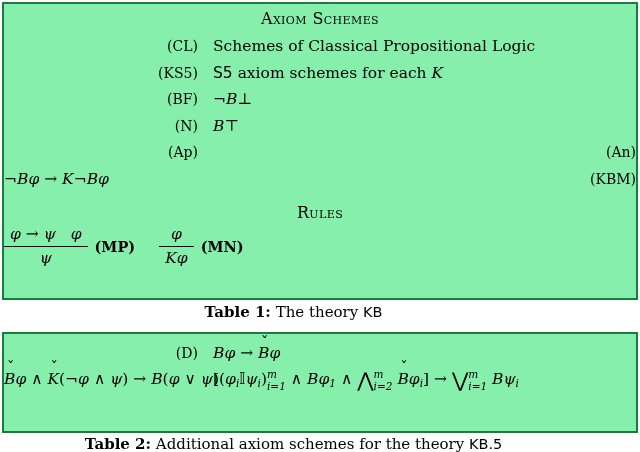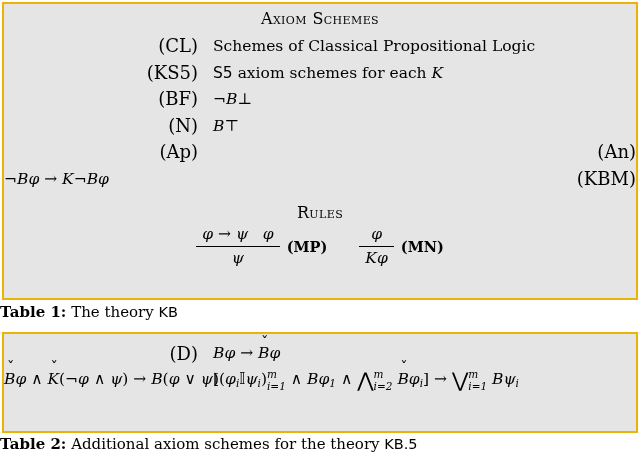--- a/index.html
+++ b/index.html
@@ -2,35 +2,35 @@
 <html><head>
 <meta charset="utf-8">
 <style>
   html,body{margin:0;padding:0;}
   body{
     width:640px;height:452px;background:#ffffff;color:#000;
     font-family:"DejaVu Serif", serif;position:relative;overflow:hidden;
   }
   .canvas{position:absolute;left:0;top:0;width:640px;height:452px;}
   .box{
-    position:absolute;box-sizing:border-box;border:2px solid #eab308;background:#e5e5e5;
+    position:absolute;box-sizing:border-box;border:2px solid #15803d;background:#86efac;
   }
   #box1{left:2px;top:2px;width:636px;height:298px;}
   #box2{left:2px;top:332px;width:636px;height:101px;}
   .box-title{
     text-align:center;font-variant:small-caps;font-size:16px;letter-spacing:0.4px;
     margin-top:5px;line-height:19px;
   }
   .rules-title{margin-top:11px;}
   .ax-grid{
     display:grid;grid-template-columns:194px auto;column-gap:15px;margin-top:5px;
   }
   .ax-grid2{margin-top:7px;}
   .ax-label{
-    text-align:right;font-size:18px;line-height:26.5px;white-space:pre;
+    text-align:right;font-size:14px;line-height:26.5px;white-space:pre;
   }
   .ax-grid2 .ax-label{line-height:25.5px;}
   .ax-formula{
     text-align:left;font-size:15.5px;line-height:26.5px;white-space:pre;
   }
   .ax-grid2 .ax-formula{line-height:25.5px;}
   
   .mi{font-family:"DejaVu Serif",serif;font-style:italic;}
   .mt{font-family:"DejaVu Serif",serif;font-style:normal;}
   .msf{font-family:"DejaVu Sans",sans-serif;}
@@ -42,30 +42,30 @@
     position:absolute;left:58%;transform:translateX(-50%);top:-0.42em;
     font-size:0.95em;font-style:normal;line-height:1;
   }
   .mss{
     display:inline-block;vertical-align:-6px;font-size:10.5px;line-height:1.1;
     font-style:italic;text-align:left;
   }
   .mss span{display:block;}
   
   .rules-row{
-    display:flex;justify-content:center;align-items:center;gap:32px;margin-top:3px;
+    display:flex;align-items:center;gap:24px;margin-top:3px;
   }
   .rule{display:flex;align-items:center;gap:7px;}
   .frac{display:inline-block;text-align:center;font-size:15.5px;}
   .frac .num{display:block;padding:0 6px 2px 6px;white-space:pre;line-height:19px;}
   .frac .den{display:block;border-top:1.5px solid #000;padding:2px 6px 0 6px;white-space:pre;line-height:19px;}
   .rule-name{font-weight:bold;font-size:14.5px;}
   
   .caption{
-    position:absolute;left:0;width:587px;font-size:15px;line-height:20px;
+    position:absolute;left:0;width:587px;text-align:center;font-size:15px;line-height:20px;
   }
   #caption1{top:302px;}
   #caption2{top:434px;}
   .cap-bold{font-weight:bold;white-space:pre;}
   .cap-text{white-space:pre;}
   .cap-sans{font-family:"DejaVu Sans",sans-serif;font-size:14.5px;white-space:pre;}
 </style>
 </head>
 <body>
 

